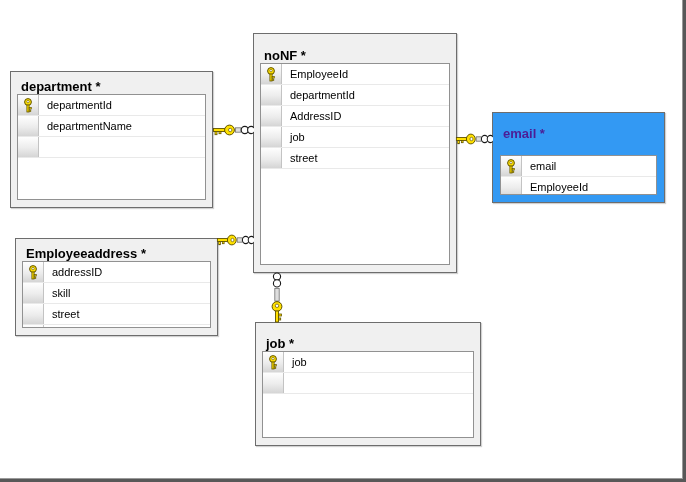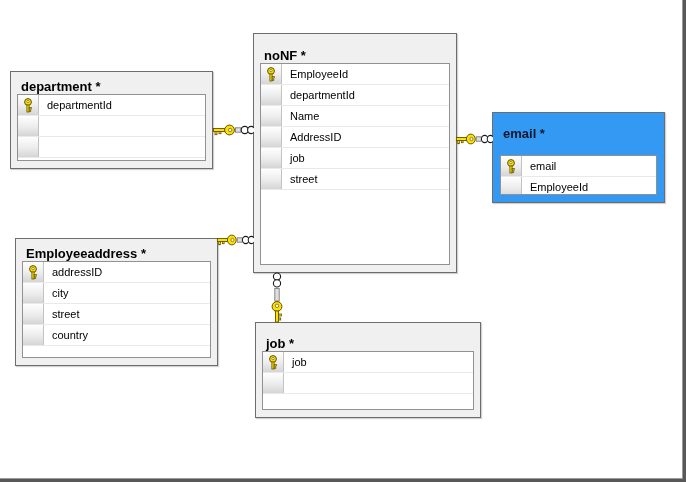--- a/index.html
+++ b/index.html
@@ -13,58 +13,59 @@
     position:absolute;background:#f0f0f0;border:1px solid #6d6d6d;
     display:flex;flex-direction:column;box-sizing:border-box;
     box-shadow:1px 1px 1px rgba(0,0,0,0.18);
   }
   .table.selected{background:var(--sel,#3399f3);}
   .thead{
     flex:0 0 auto;display:flex;align-items:flex-end;
     padding:0 0 0 10px;font-size:13px;font-weight:bold;color:#000;
     white-space:nowrap;overflow:hidden;
   }
-  .table.selected .thead{color:#0f172a;}
+  .table.selected .thead{color:#4c1d95;}
   .grid{
     flex:1 1 auto;margin:0 6px 7px 6px;background:#fff;
     border:1px solid #919191;overflow:hidden;
   }
   .table.selected .grid{margin:14px 7px 7px 7px;}
   .row{height:20px;display:flex;align-items:stretch;border-bottom:1px solid #e9e9e9;}
   .sel{
     flex:0 0 20px;background:linear-gradient(180deg,#fefefe 0%,#ececec 55%,#d5d5d5 100%);
     border-right:1px solid #c3c3c3;display:flex;align-items:center;justify-content:center;
   }
   .fname{font-size:11px;color:#000;padding-left:8px;display:flex;align-items:center;white-space:nowrap;}
   .conn{position:absolute;}
 </style>
 </head>
 <body>
 
 <div id="canvas">
 
-  <div class="table" style="left:10px;top:71px;width:203px;height:98px">
+  <div class="table" style="left:10px;top:71px;width:203px;height:137px">
     <div class="thead" style="height:22px">
       <span>department *</span>
     </div>
     <div class="grid">
         <div class="row">
           <div class="sel">
             <svg width="10" height="15" viewBox="0 0 10 15">
               <circle cx="5" cy="4" r="3.4" fill="#ffe000" stroke="#5f5200" stroke-width="1"></circle>
               <circle cx="5" cy="3.6" r="1.2" fill="#ffffff" stroke="#5f5200" stroke-width="0.6"></circle>
               <rect x="3.9" y="7" width="2.2" height="7" fill="#ffe000" stroke="#5f5200" stroke-width="0.8"></rect>
               <rect x="6.1" y="9.5" width="2.2" height="1.5" fill="#ffe000" stroke="#5f5200" stroke-width="0.7"></rect>
               <rect x="6.1" y="12" width="1.7" height="1.5" fill="#ffe000" stroke="#5f5200" stroke-width="0.7"></rect>
             </svg>
           </div>
           <div class="fname">departmentId</div>
         </div>
         <div class="row">
           <div class="sel"></div>
+          <div class="fname">departmentName</div>
         </div>
         <div class="row">
           <div class="sel"></div>
         </div>
       </div>
   </div>
 
   <div class="table" style="left:253px;top:33px;width:204px;height:240px">
     <div class="thead" style="height:29px">
       <span>noNF *</span>
@@ -81,24 +82,20 @@
             </svg>
           </div>
           <div class="fname">EmployeeId</div>
         </div>
         <div class="row">
           <div class="sel"></div>
           <div class="fname">departmentId</div>
         </div>
         <div class="row">
           <div class="sel"></div>
-          <div class="fname">Name</div>
-        </div>
-        <div class="row">
-          <div class="sel"></div>
           <div class="fname">AddressID</div>
         </div>
         <div class="row">
           <div class="sel"></div>
           <div class="fname">job</div>
         </div>
         <div class="row">
           <div class="sel"></div>
           <div class="fname">street</div>
         </div>
@@ -122,53 +119,53 @@
           </div>
           <div class="fname">email</div>
         </div>
         <div class="row">
           <div class="sel"></div>
           <div class="fname">EmployeeId</div>
         </div>
       </div>
   </div>
 
-  <div class="table" style="left:15px;top:238px;width:203px;height:128px">
+  <div class="table" style="left:15px;top:238px;width:203px;height:98px">
     <div class="thead" style="height:22px">
       <span>Employeeaddress *</span>
     </div>
     <div class="grid">
         <div class="row">
           <div class="sel">
             <svg width="10" height="15" viewBox="0 0 10 15">
               <circle cx="5" cy="4" r="3.4" fill="#ffe000" stroke="#5f5200" stroke-width="1"></circle>
               <circle cx="5" cy="3.6" r="1.2" fill="#ffffff" stroke="#5f5200" stroke-width="0.6"></circle>
               <rect x="3.9" y="7" width="2.2" height="7" fill="#ffe000" stroke="#5f5200" stroke-width="0.8"></rect>
               <rect x="6.1" y="9.5" width="2.2" height="1.5" fill="#ffe000" stroke="#5f5200" stroke-width="0.7"></rect>
               <rect x="6.1" y="12" width="1.7" height="1.5" fill="#ffe000" stroke="#5f5200" stroke-width="0.7"></rect>
             </svg>
           </div>
           <div class="fname">addressID</div>
         </div>
         <div class="row">
           <div class="sel"></div>
-          <div class="fname">city</div>
+          <div class="fname">skill</div>
         </div>
         <div class="row">
           <div class="sel"></div>
           <div class="fname">street</div>
         </div>
         <div class="row">
           <div class="sel"></div>
           <div class="fname">country</div>
         </div>
       </div>
   </div>
 
-  <div class="table" style="left:255px;top:322px;width:226px;height:96px">
+  <div class="table" style="left:255px;top:322px;width:226px;height:124px">
     <div class="thead" style="height:28px">
       <span>job *</span>
     </div>
     <div class="grid">
         <div class="row">
           <div class="sel">
             <svg width="10" height="15" viewBox="0 0 10 15">
               <circle cx="5" cy="4" r="3.4" fill="#ffe000" stroke="#5f5200" stroke-width="1"></circle>
               <circle cx="5" cy="3.6" r="1.2" fill="#ffffff" stroke="#5f5200" stroke-width="0.6"></circle>
               <rect x="3.9" y="7" width="2.2" height="7" fill="#ffe000" stroke="#5f5200" stroke-width="0.8"></rect>

